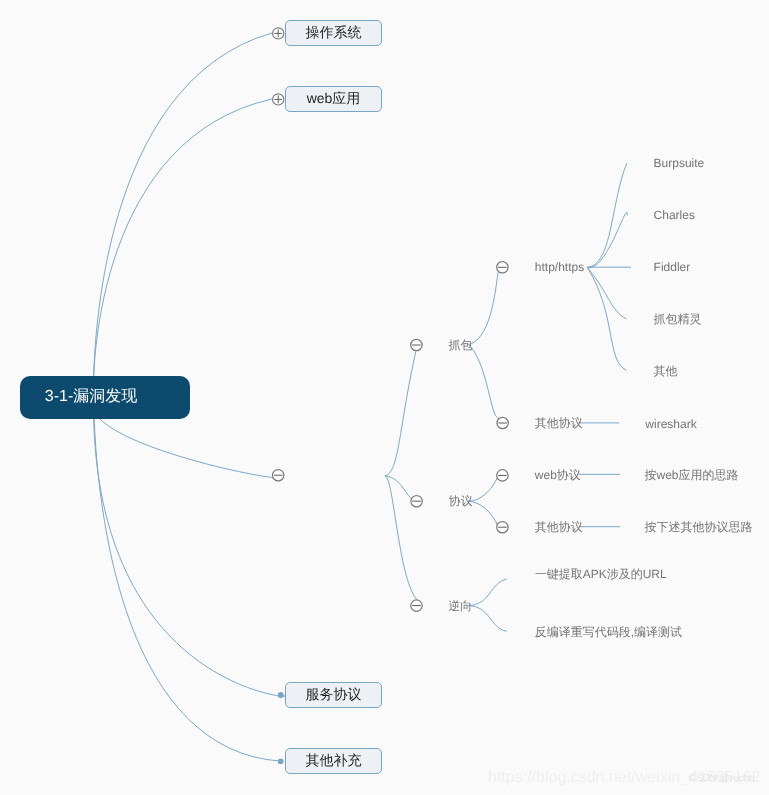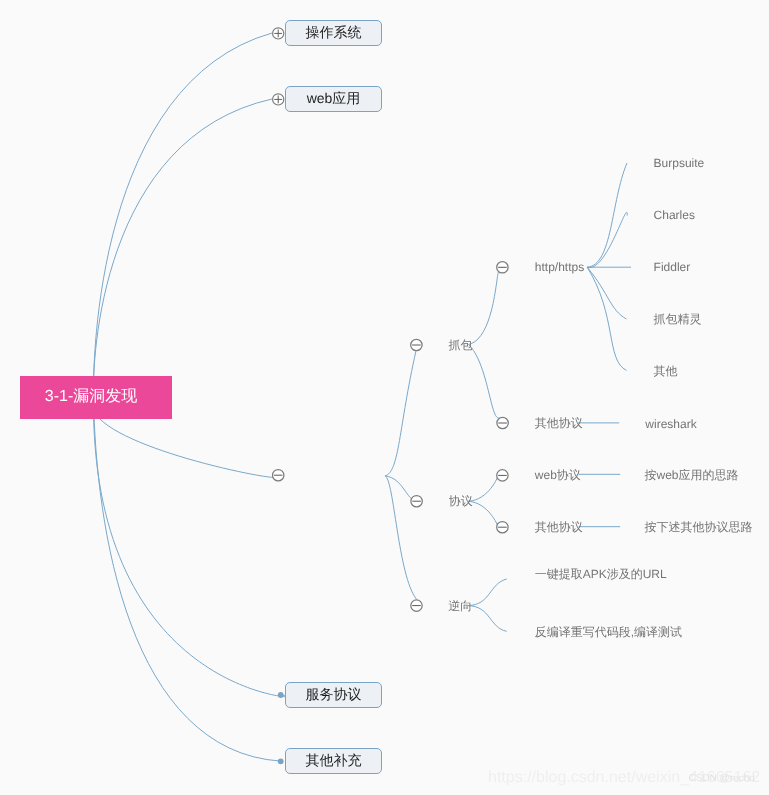--- a/index.html
+++ b/index.html
@@ -5,22 +5,22 @@
 <style>
   html,body{margin:0;padding:0;}
   body{width:769px;height:795px;background:#fafafa;
        font-family:"Liberation Sans",sans-serif;overflow:hidden;-webkit-font-smoothing:antialiased;text-rendering:geometricPrecision;}
   #canvas{position:relative;width:769px;height:795px;}
   svg.edges{position:absolute;left:0;top:0;width:769px;height:795px;}
   .node{position:absolute;white-space:nowrap;}
 
   
   .root-node{
-    left:20px;top:376px;width:152px;height:42.5px;
-    background:#ec4899;border-radius:0;
+    left:20px;top:376px;width:170px;height:42.5px;
+    background:#0c4a6e;border-radius:10px;
   }
   .root-node > span{
     position:absolute;left:24.8px;top:20.7px;
     color:#fff;font-size:16px;line-height:16px;
     transform:translateY(-50%);white-space:nowrap;
   }
 
   
   .box-node{
     left:285px;width:97px;height:26px;

